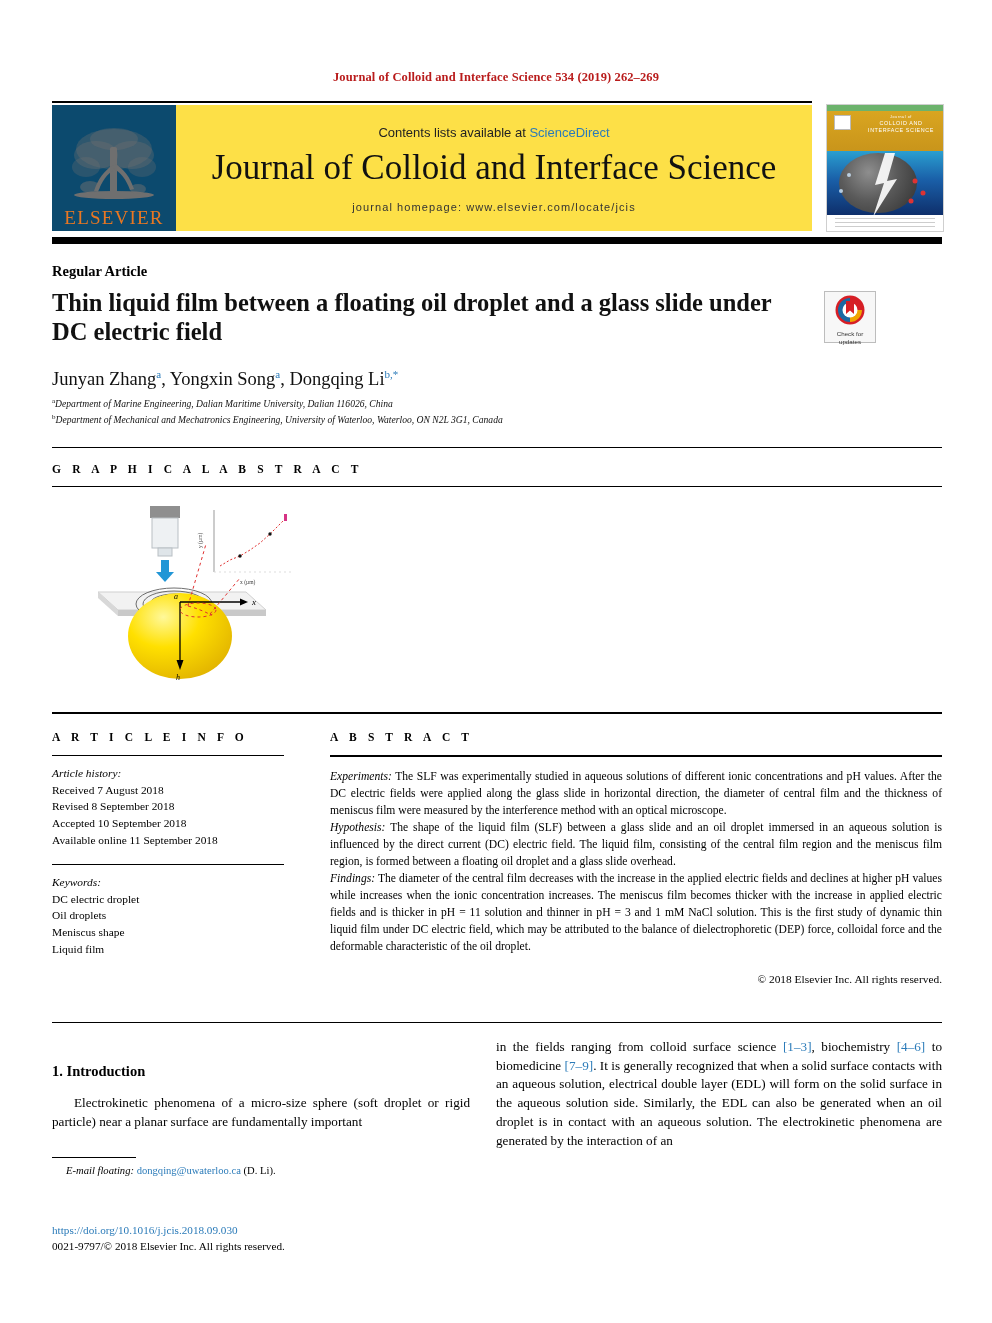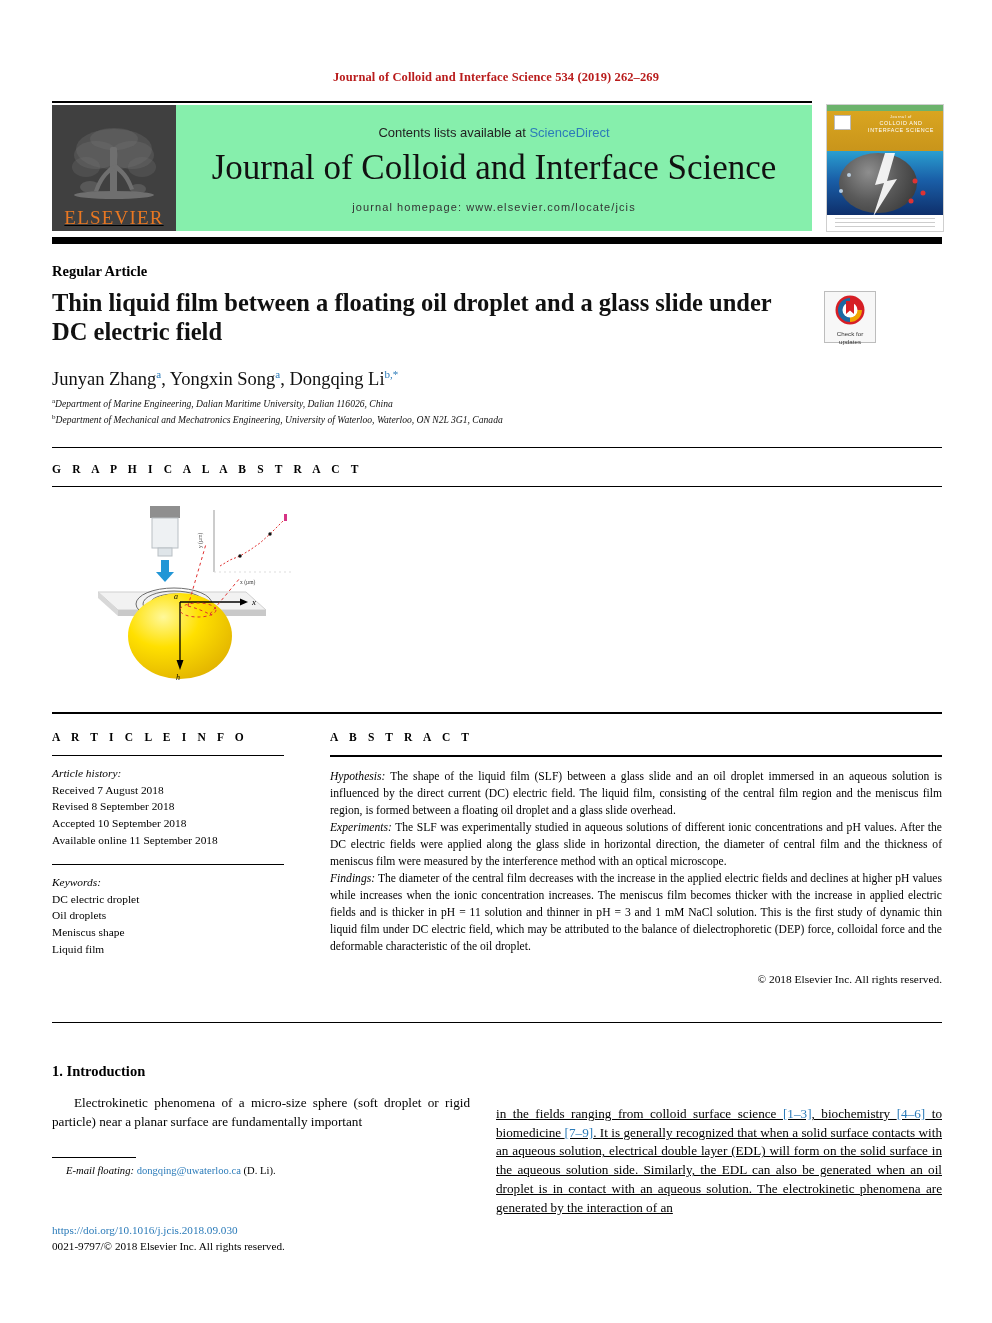--- a/index.html
+++ b/index.html
@@ -50,41 +50,40 @@
     top: 105px;
     left: 52px;
     width: 760px;
     height: 126px;
     display: flex;
     align-items: stretch;
   }
   .elsevier-logo {
     width: 124px;
     flex: 0 0 124px;
-    background: #404040;
+    background: #0c4a6e;
     display: flex;
     flex-direction: column;
     align-items: center;
     justify-content: flex-end;
     padding-bottom: 4px;
     box-sizing: border-box;
-    text-decoration: underline;
   }
   .tree-svg { display:block; }
   .elsevier-word {
     font-family: "Liberation Serif", serif;
     font-size: 19px;
     letter-spacing: 1.2px;
     color: #E87722;
     line-height: 1;
     margin-top: 1px;
   }
   .masthead-center {
     flex: 1 1 auto;
-    background: #86efac;
+    background: #fde047;
     display: flex;
     flex-direction: column;
     align-items: center;
     justify-content: center;
     text-align: center;
     padding: 6px 0 4px;
     box-sizing: border-box;
   }
   .contents-line {
     font-size: 13px;
@@ -312,21 +311,21 @@
     position: absolute;
     top: 1022px; left: 52px; width: 890px;
     height: 1px; background: #000;
   }
   .col-left {
     position: absolute;
     top: 1063px; left: 52px; width: 418px;
   }
   .col-right {
     position: absolute;
-    top: 1105px; left: 496px; width: 446px; text-decoration: underline;
+    top: 1038px; left: 496px; width: 446px;
   }
   .h2 {
     font-size: 14.5px; font-weight: bold;
     font-family: "Liberation Serif", serif;
     margin: 0 0 14px 0;
   }
   .ptext {
     font-size: 13.2px;
     font-family: "Liberation Serif", serif;
     line-height: 1.42;
@@ -539,22 +538,22 @@
       <div>Oil droplets</div>
       <div>Meniscus shape</div>
       <div>Liquid film</div>
     </div>
   </div>
 
   <div class="abs-col">
     <div class="sec-head">A B S T R A C T</div>
     <div class="abs-head-rule"></div>
     <div class="abs-body">
+      <p><span class="lab">Experiments:</span><span> The SLF was experimentally studied in aqueous solutions of different ionic concentrations and pH values. After the DC electric fields were applied along the glass slide in horizontal direction, the diameter of central film and the thickness of meniscus film were measured by the interference method with an optical microscope.</span></p>
       <p><span class="lab">Hypothesis:</span><span> The shape of the liquid film (SLF) between a glass slide and an oil droplet immersed in an aqueous solution is influenced by the direct current (DC) electric field. The liquid film, consisting of the central film region and the meniscus film region, is formed between a floating oil droplet and a glass slide overhead.</span></p>
-      <p><span class="lab">Experiments:</span><span> The SLF was experimentally studied in aqueous solutions of different ionic concentrations and pH values. After the DC electric fields were applied along the glass slide in horizontal direction, the diameter of central film and the thickness of meniscus film were measured by the interference method with an optical microscope.</span></p>
       <p><span class="lab">Findings:</span><span> The diameter of the central film decreases with the increase in the applied electric fields and declines at higher pH values while increases when the ionic concentration increases. The meniscus film becomes thicker with the increase in applied electric fields and is thicker in pH = 11 solution and thinner in pH = 3 and 1 mM NaCl solution. This is the first study of dynamic thin liquid film under DC electric field, which may be attributed to the balance of dielectrophoretic (DEP) force, colloidal force and the deformable characteristic of the oil droplet.</span></p>
       <div class="copyright">© 2018 Elsevier Inc. All rights reserved.</div>
     </div>
   </div>
 
   <div class="body-rule"></div>
 
   <div class="col-left">
     <div class="h2">1. Introduction</div>
     <p class="ptext indent">Electrokinetic phenomena of a micro-size sphere (soft droplet or rigid particle) near a planar surface are fundamentally important</p>

